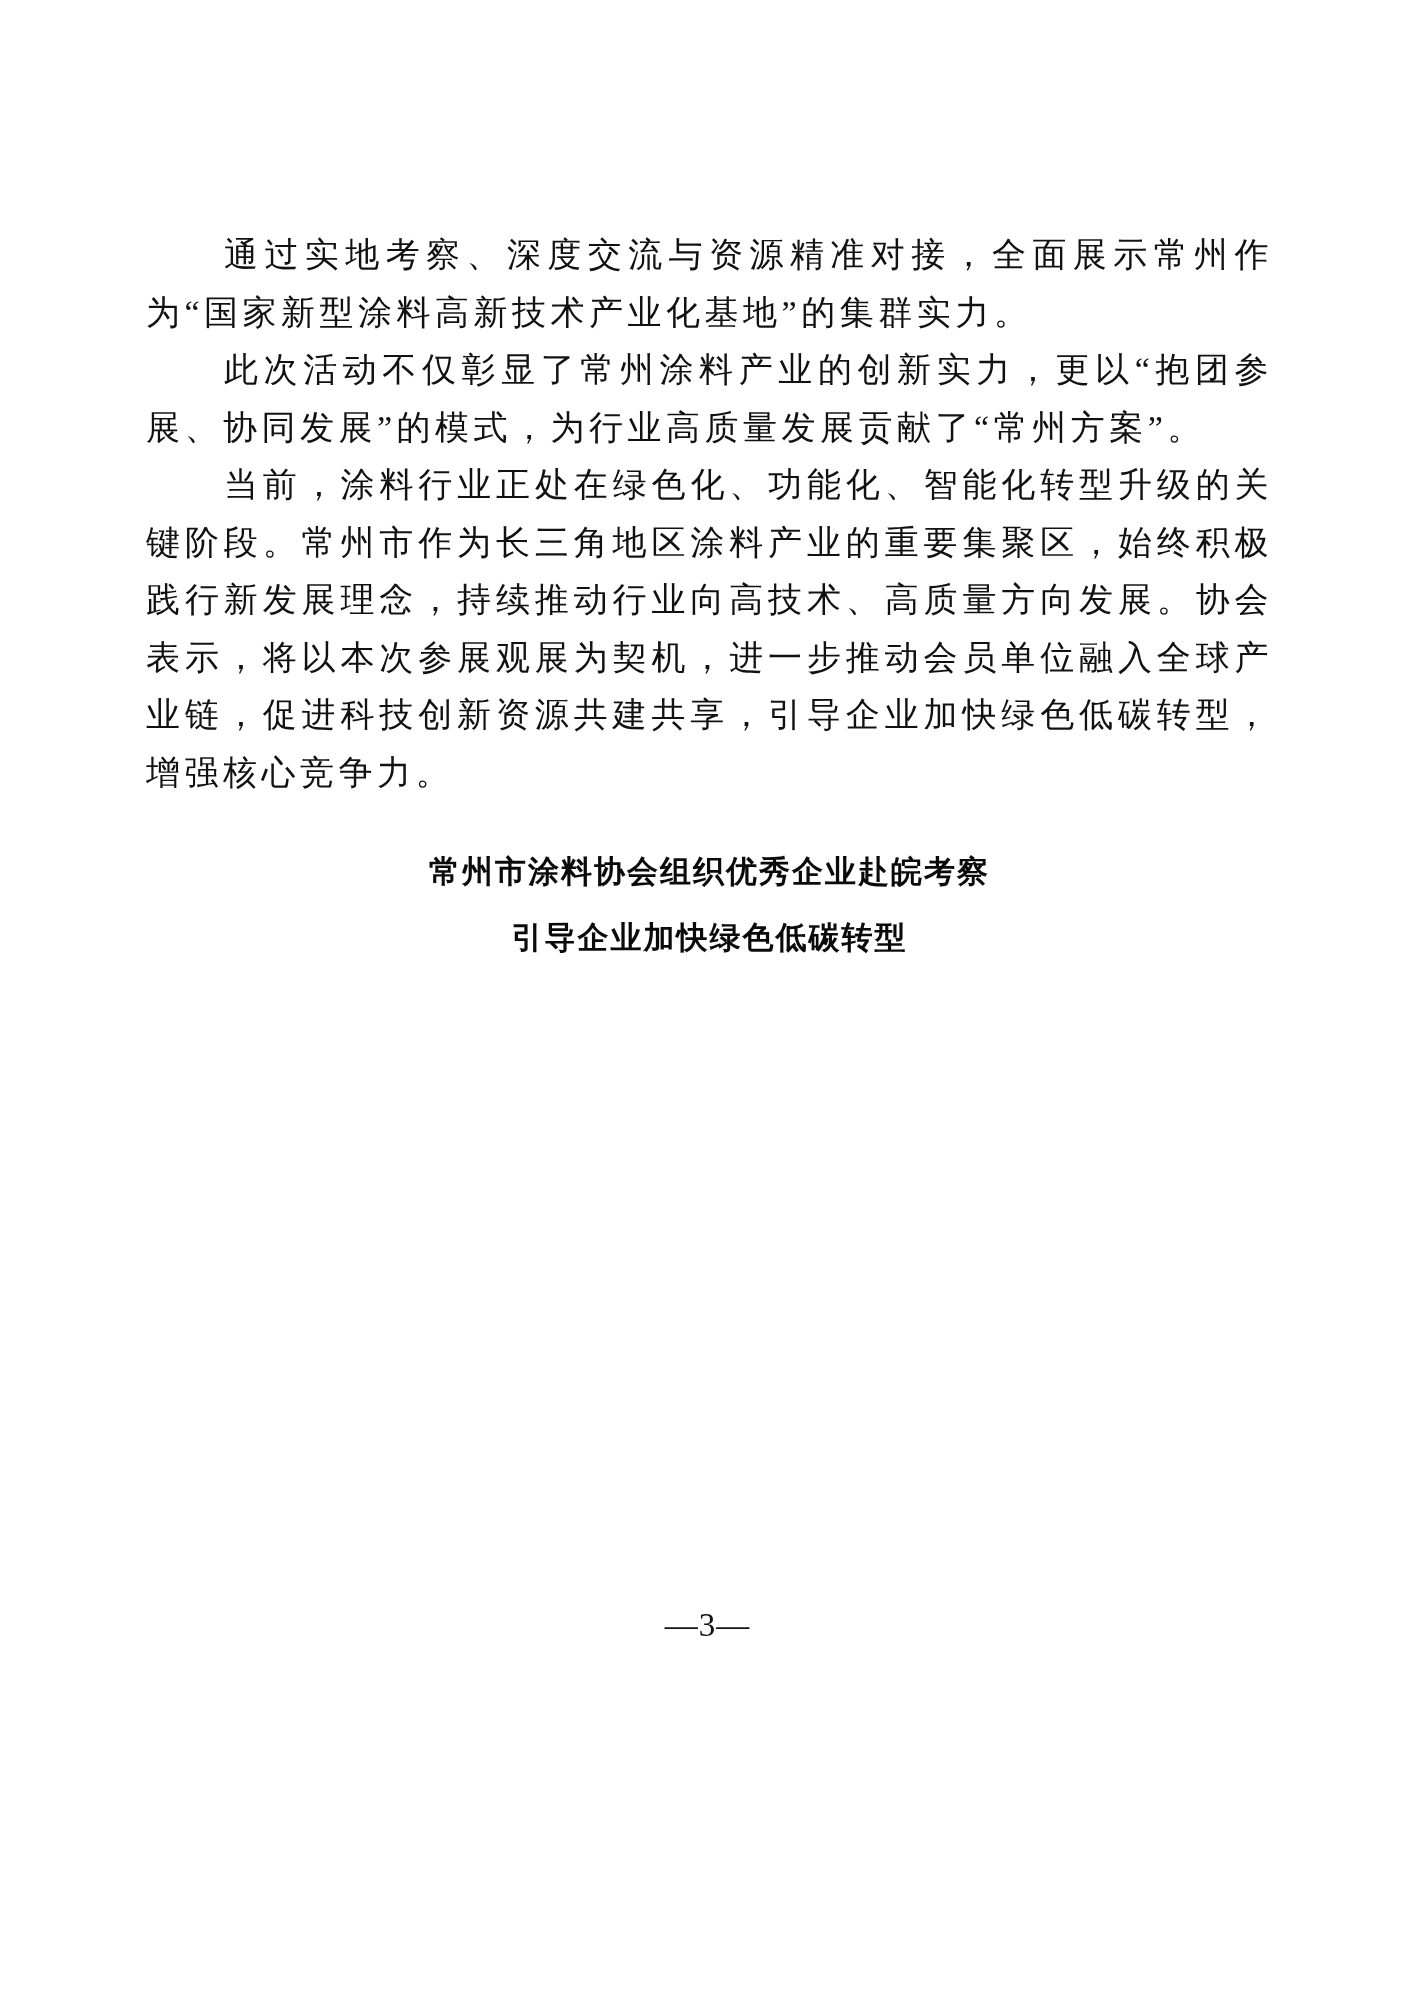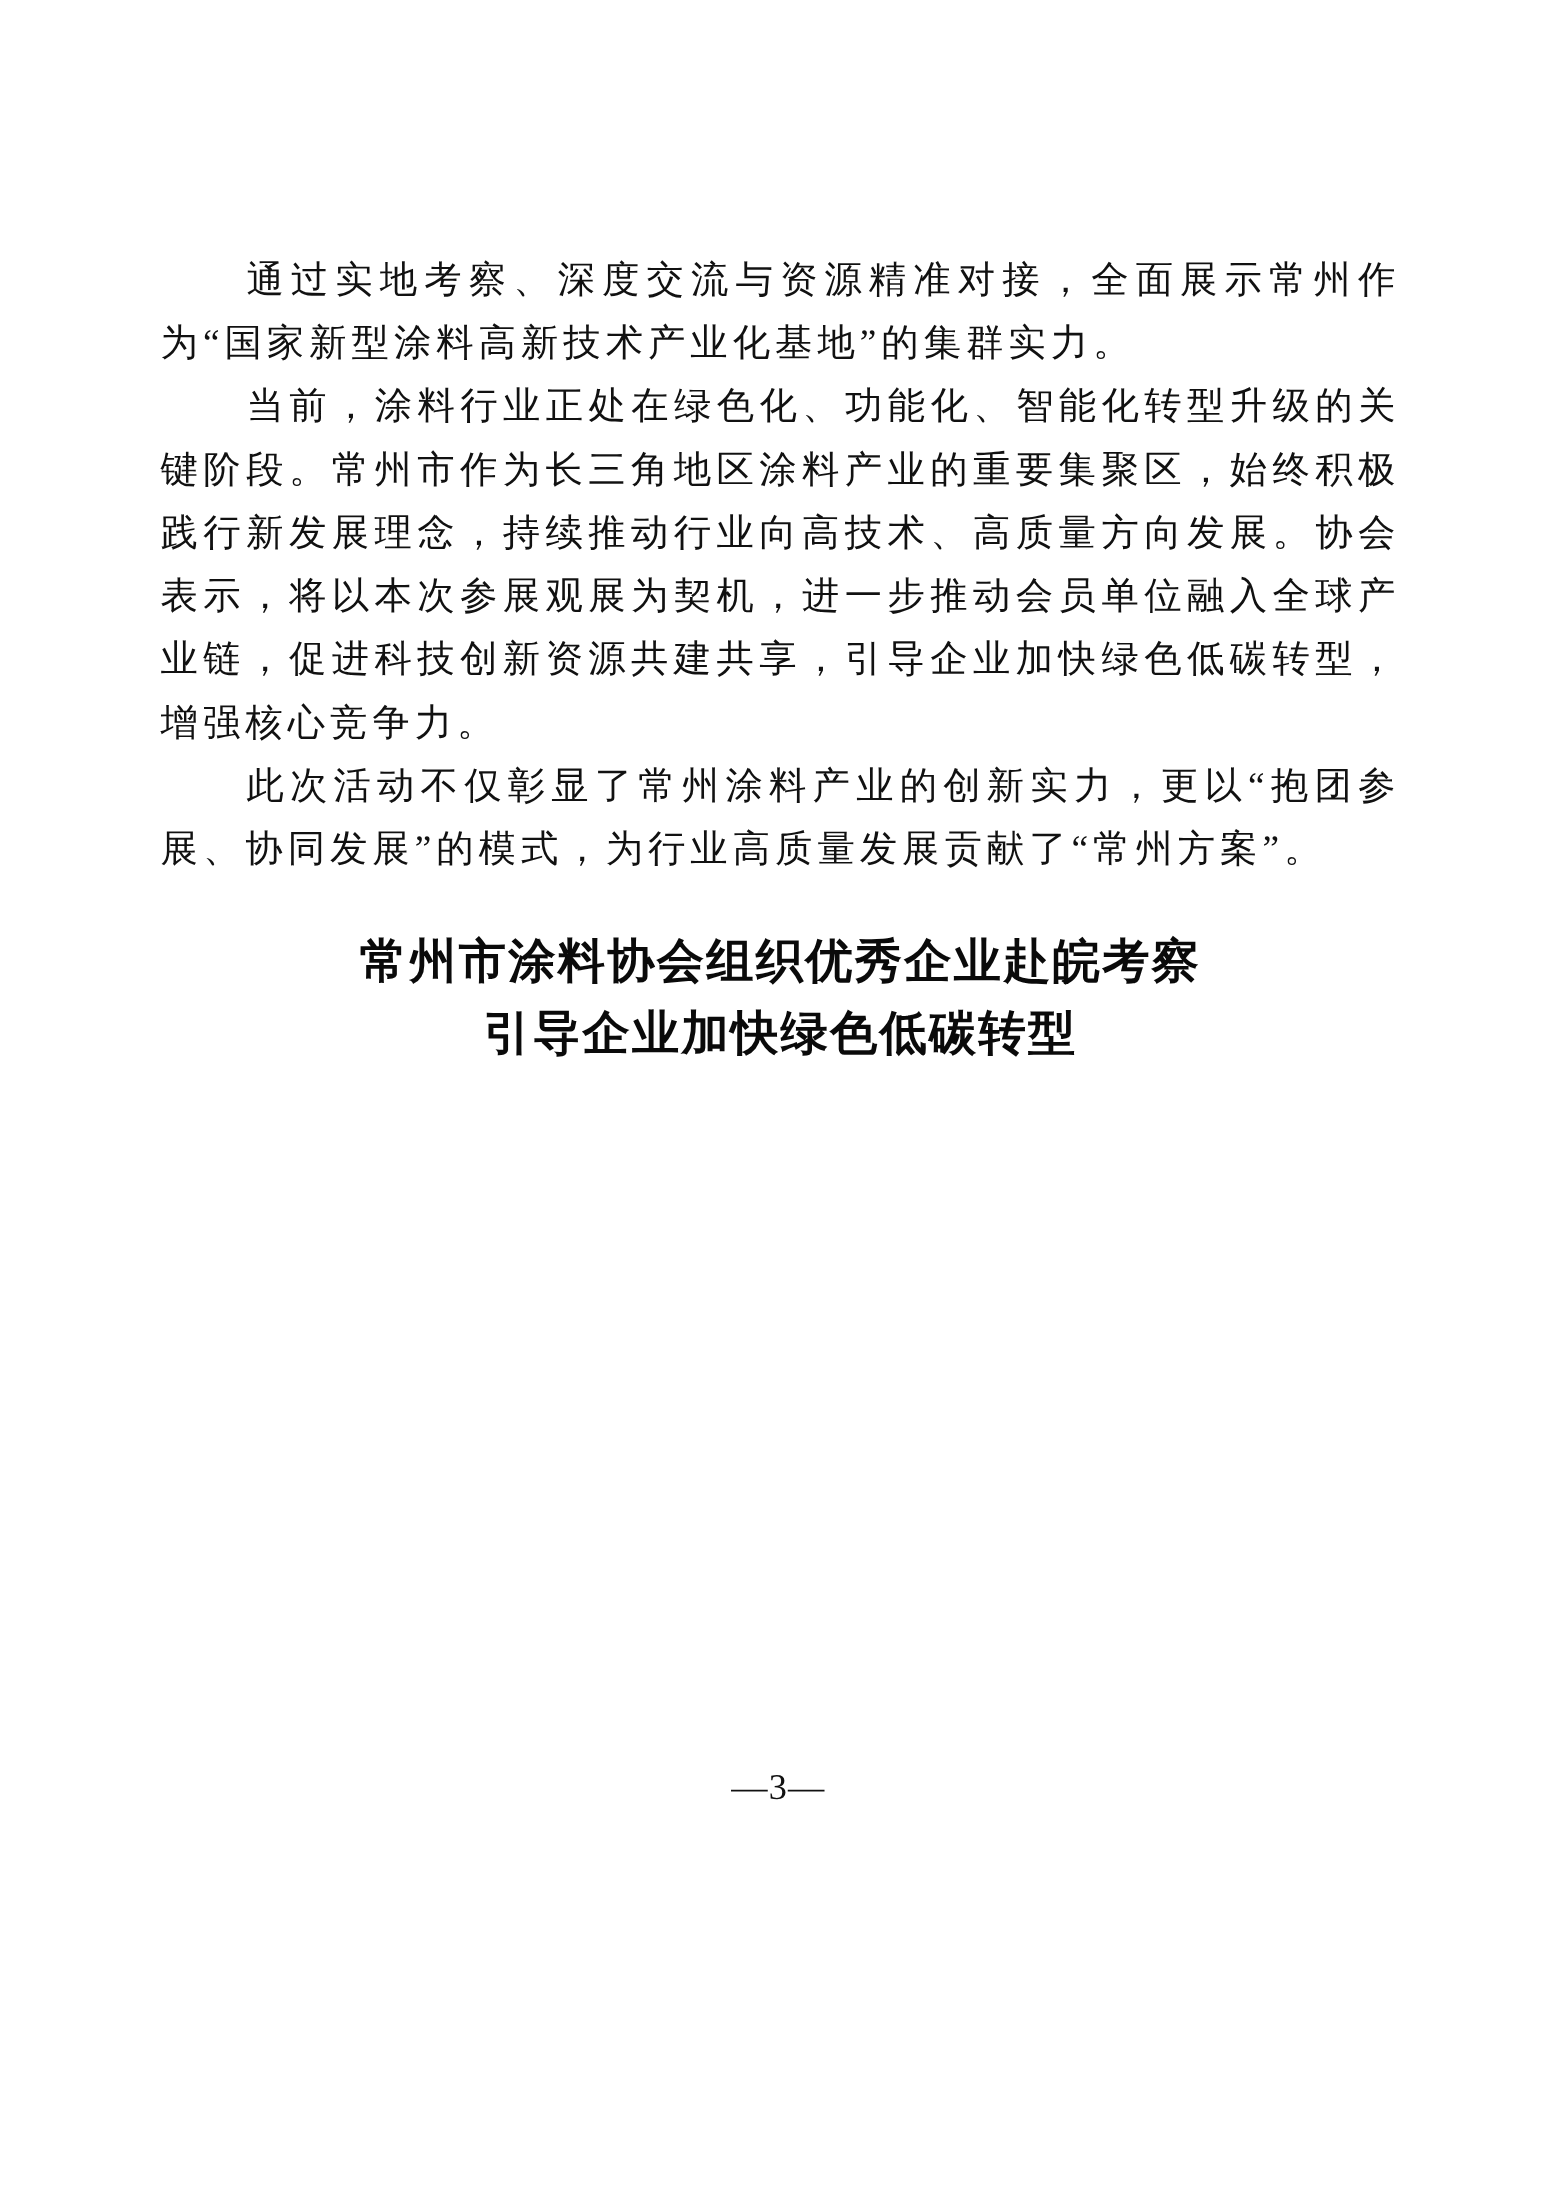--- a/index.html
+++ b/index.html
@@ -32,23 +32,23 @@
   .para .ptext {
     letter-spacing: inherit;
   }
   .source {
     float: right;
     letter-spacing: 1px;
   }
   .article-title {
     margin: 40px 0 0 0;
     text-align: center;
-    font-family: Liberation Sans, sans-serif;
+    font-family: Liberation Mono, monospace;
     font-weight: bold;
-    font-size: 43px;
+    font-size: 31px;
     line-height: 66px;
     letter-spacing: 2px;
     color: #0a0a0a;
   }
   .title-line {
     display: block;
   }
   .article2-para {
     margin-top: 46px;
   }
@@ -64,22 +64,22 @@
   }
 </style>
 </head>
 <body>
 
 <div class="page">
   <div class="content">
 
     <section>
       <p class="para">通过实地考察、深度交流与资源精准对接，全面展示常州作为“国家新型涂料高新技术产业化基地”的集群实力。</p>
+      <p class="para">此次活动不仅彰显了常州涂料产业的创新实力，更以“抱团参展、协同发展”的模式，为行业高质量发展贡献了“常州方案”。</p>
       <p class="para">当前，涂料行业正处在绿色化、功能化、智能化转型升级的关键阶段。常州市作为长三角地区涂料产业的重要集聚区，始终积极践行新发展理念，持续推动行业向高技术、高质量方向发展。协会表示，将以本次参展观展为契机，进一步推动会员单位融入全球产业链，促进科技创新资源共建共享，引导企业加快绿色低碳转型，增强核心竞争力。</p>
-      <p class="para">此次活动不仅彰显了常州涂料产业的创新实力，更以“抱团参展、协同发展”的模式，为行业高质量发展贡献了“常州方案”。</p>
     </section>
 
     <section>
       <h2 class="article-title">
         <span class="title-line">常州市涂料协会组织优秀企业赴皖考察</span>
         <span class="title-line">引导企业加快绿色低碳转型</span>
       </h2>
     </section>
 
   </div>

